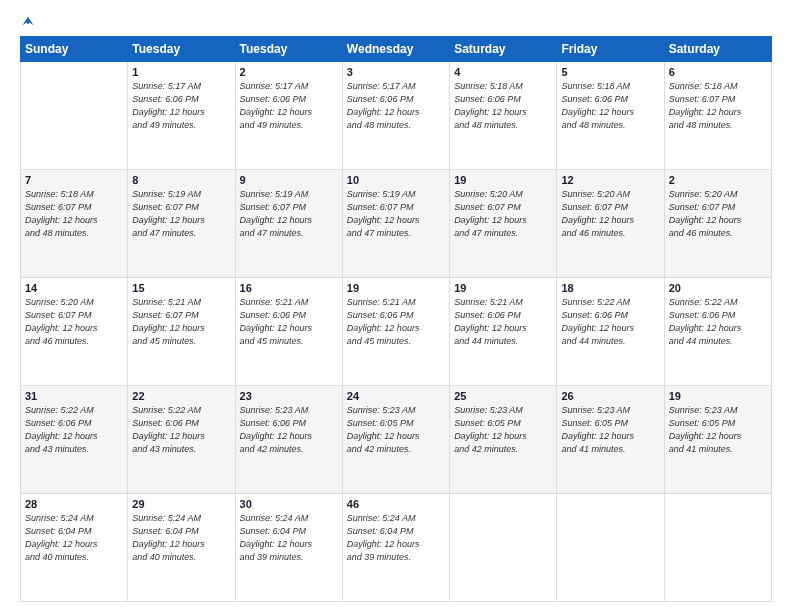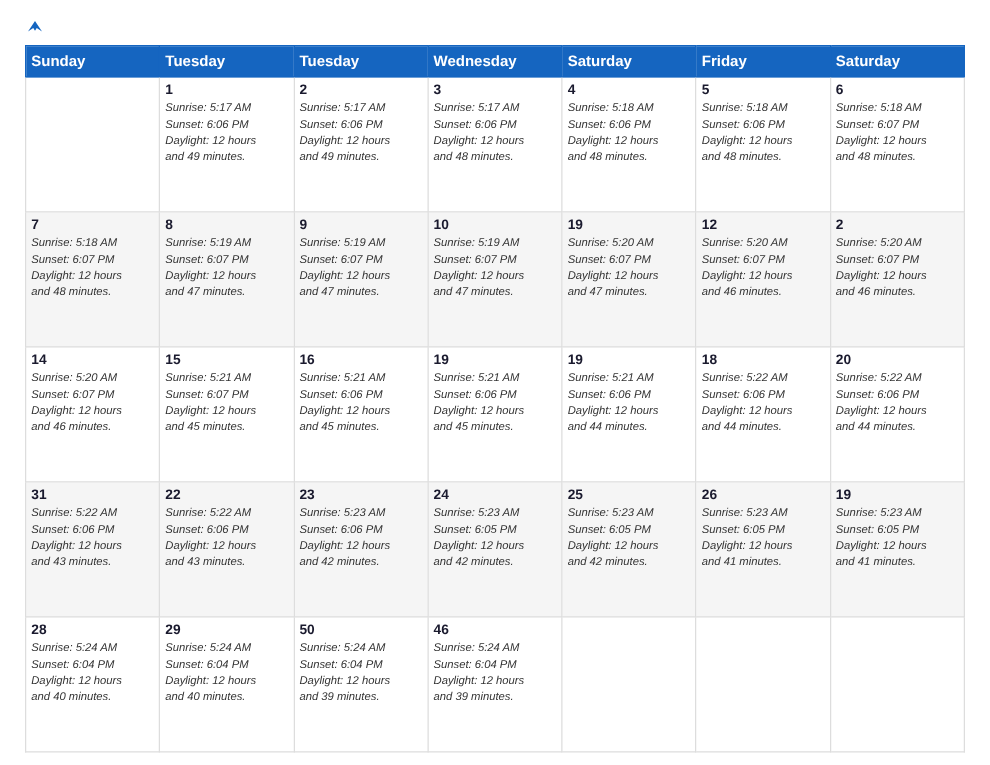--- a/index.html
+++ b/index.html
@@ -344,21 +344,21 @@
 and 40 minutes.</div>
           </td>
           <td>
             <span class="day-num">29</span>
             <div class="day-info" style="white-space: pre-line;">Sunrise: 5:24 AM
 Sunset: 6:04 PM
 Daylight: 12 hours
 and 40 minutes.</div>
           </td>
           <td>
-            <span class="day-num">50</span>
+            <span class="day-num">30</span>
             <div class="day-info" style="white-space: pre-line;">Sunrise: 5:24 AM
 Sunset: 6:04 PM
 Daylight: 12 hours
 and 39 minutes.</div>
           </td>
           <td>
             <span class="day-num">46</span>
             <div class="day-info" style="white-space: pre-line;">Sunrise: 5:24 AM
 Sunset: 6:04 PM
 Daylight: 12 hours

